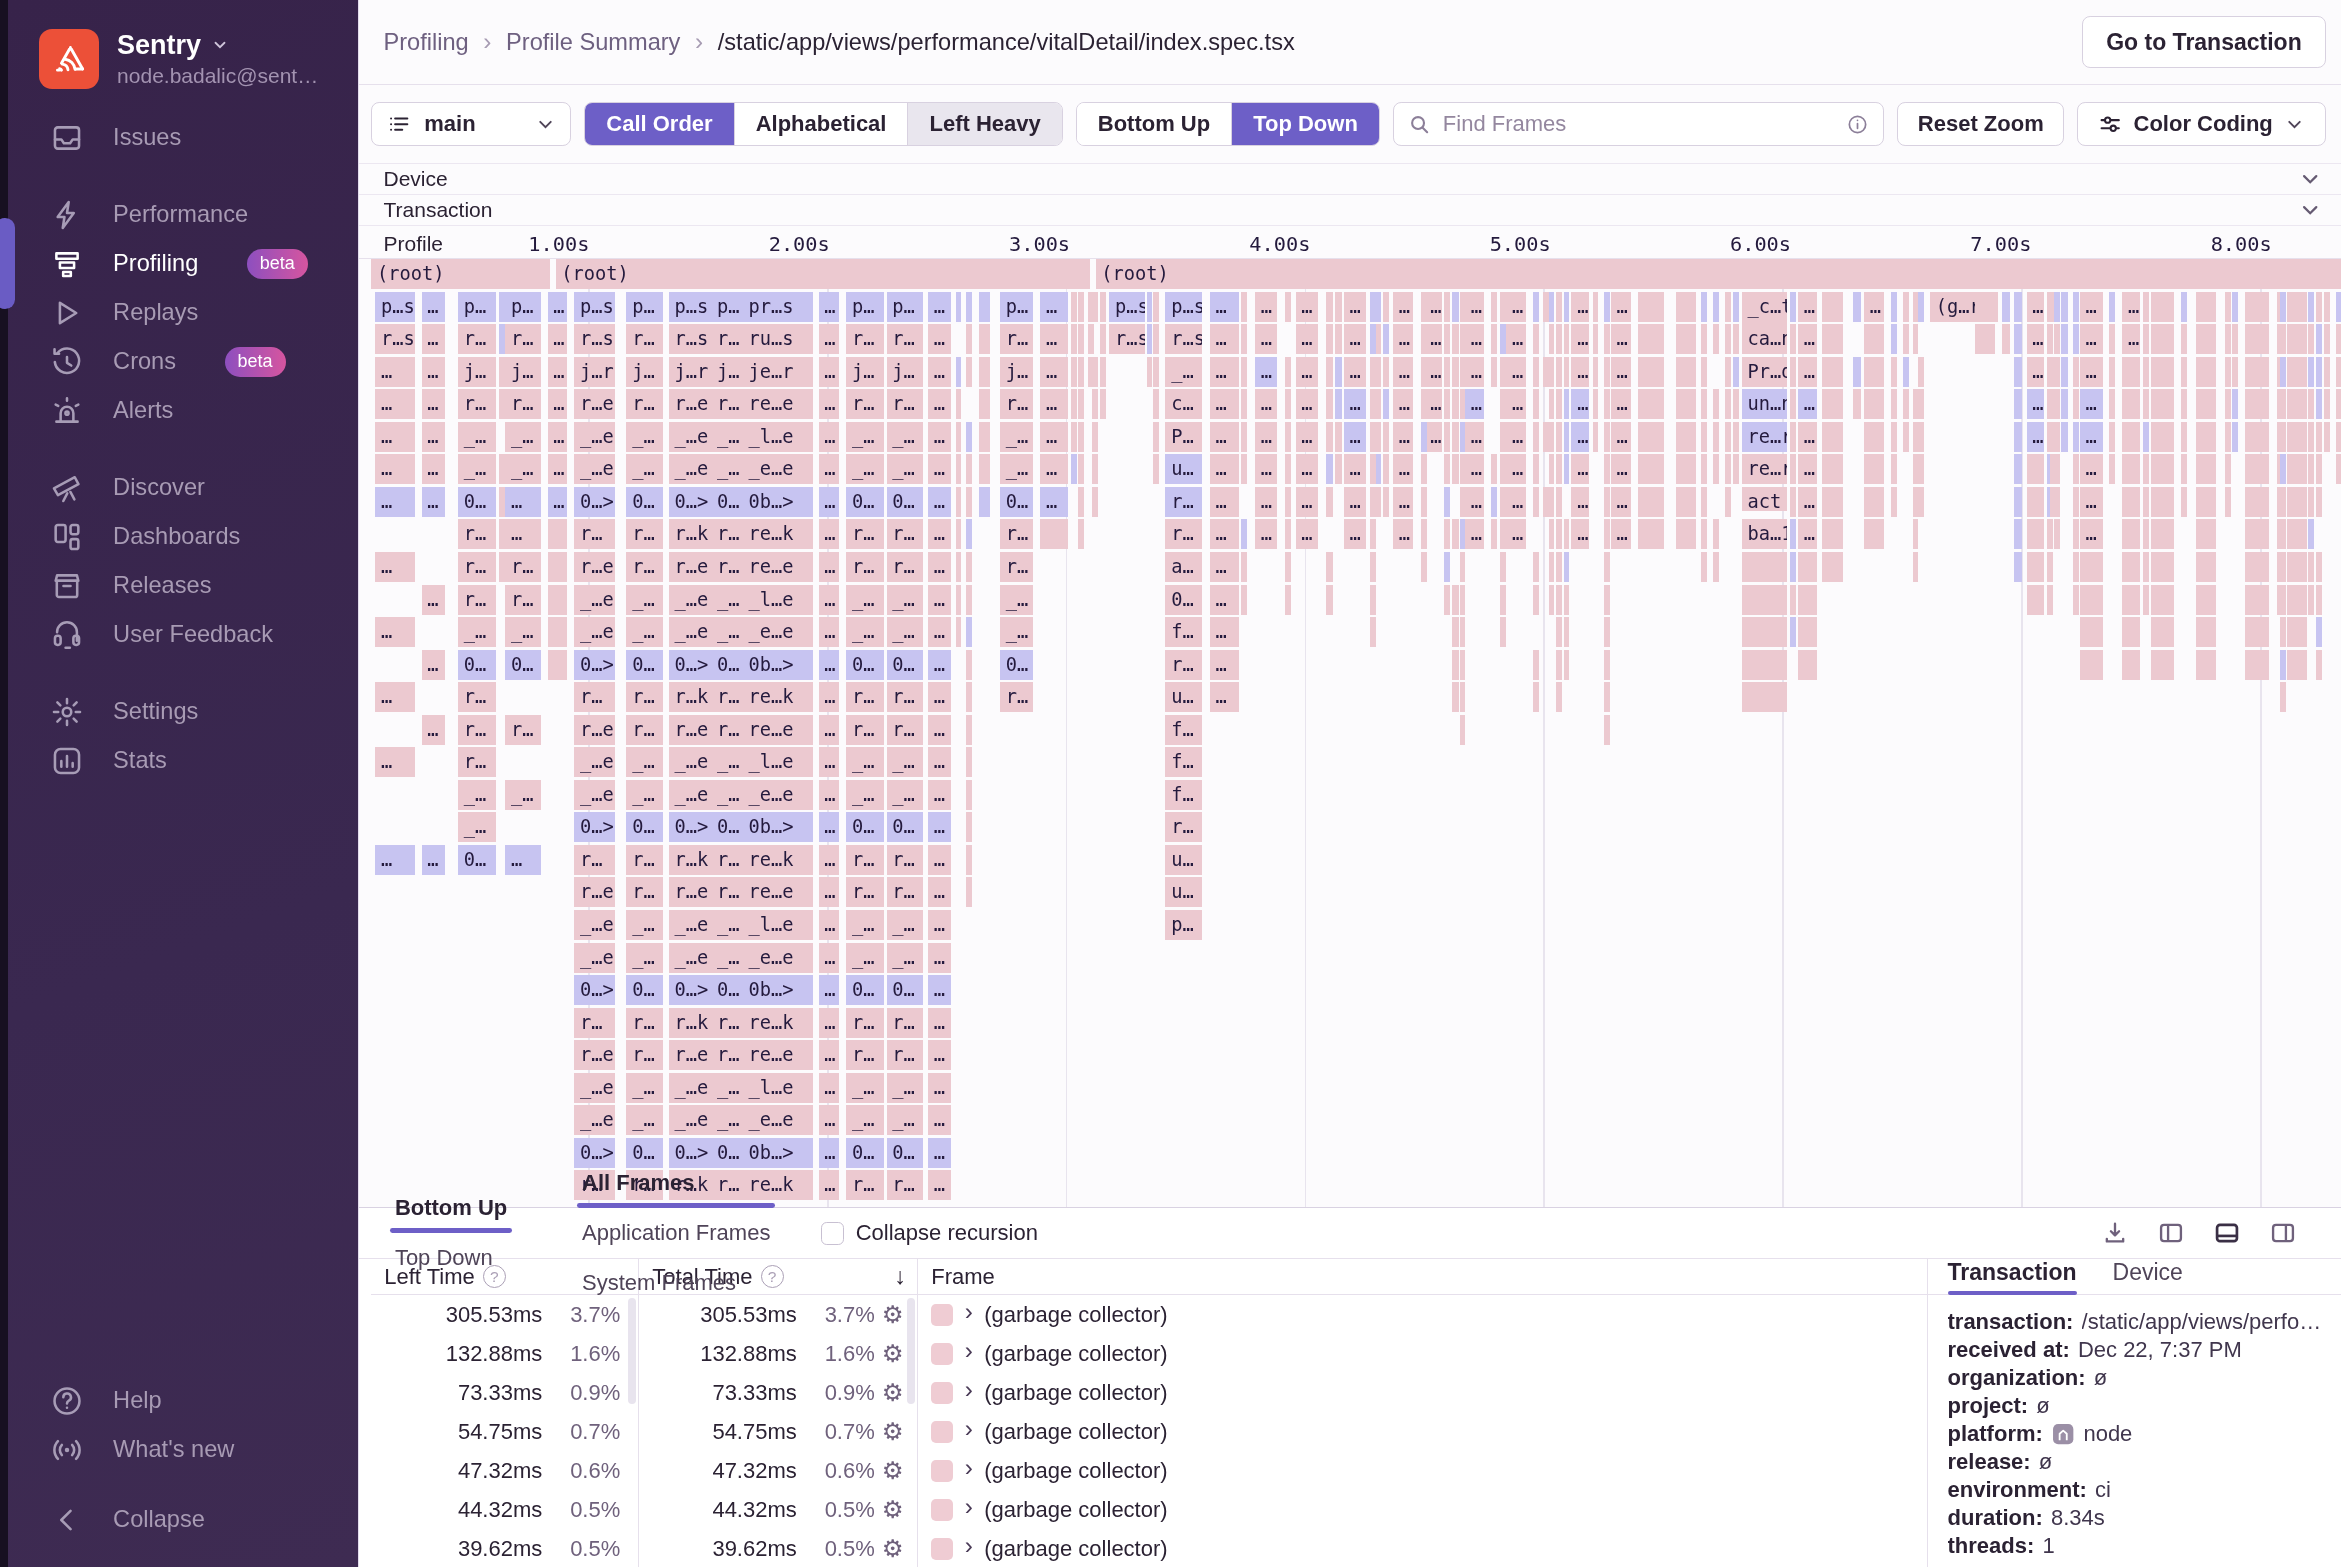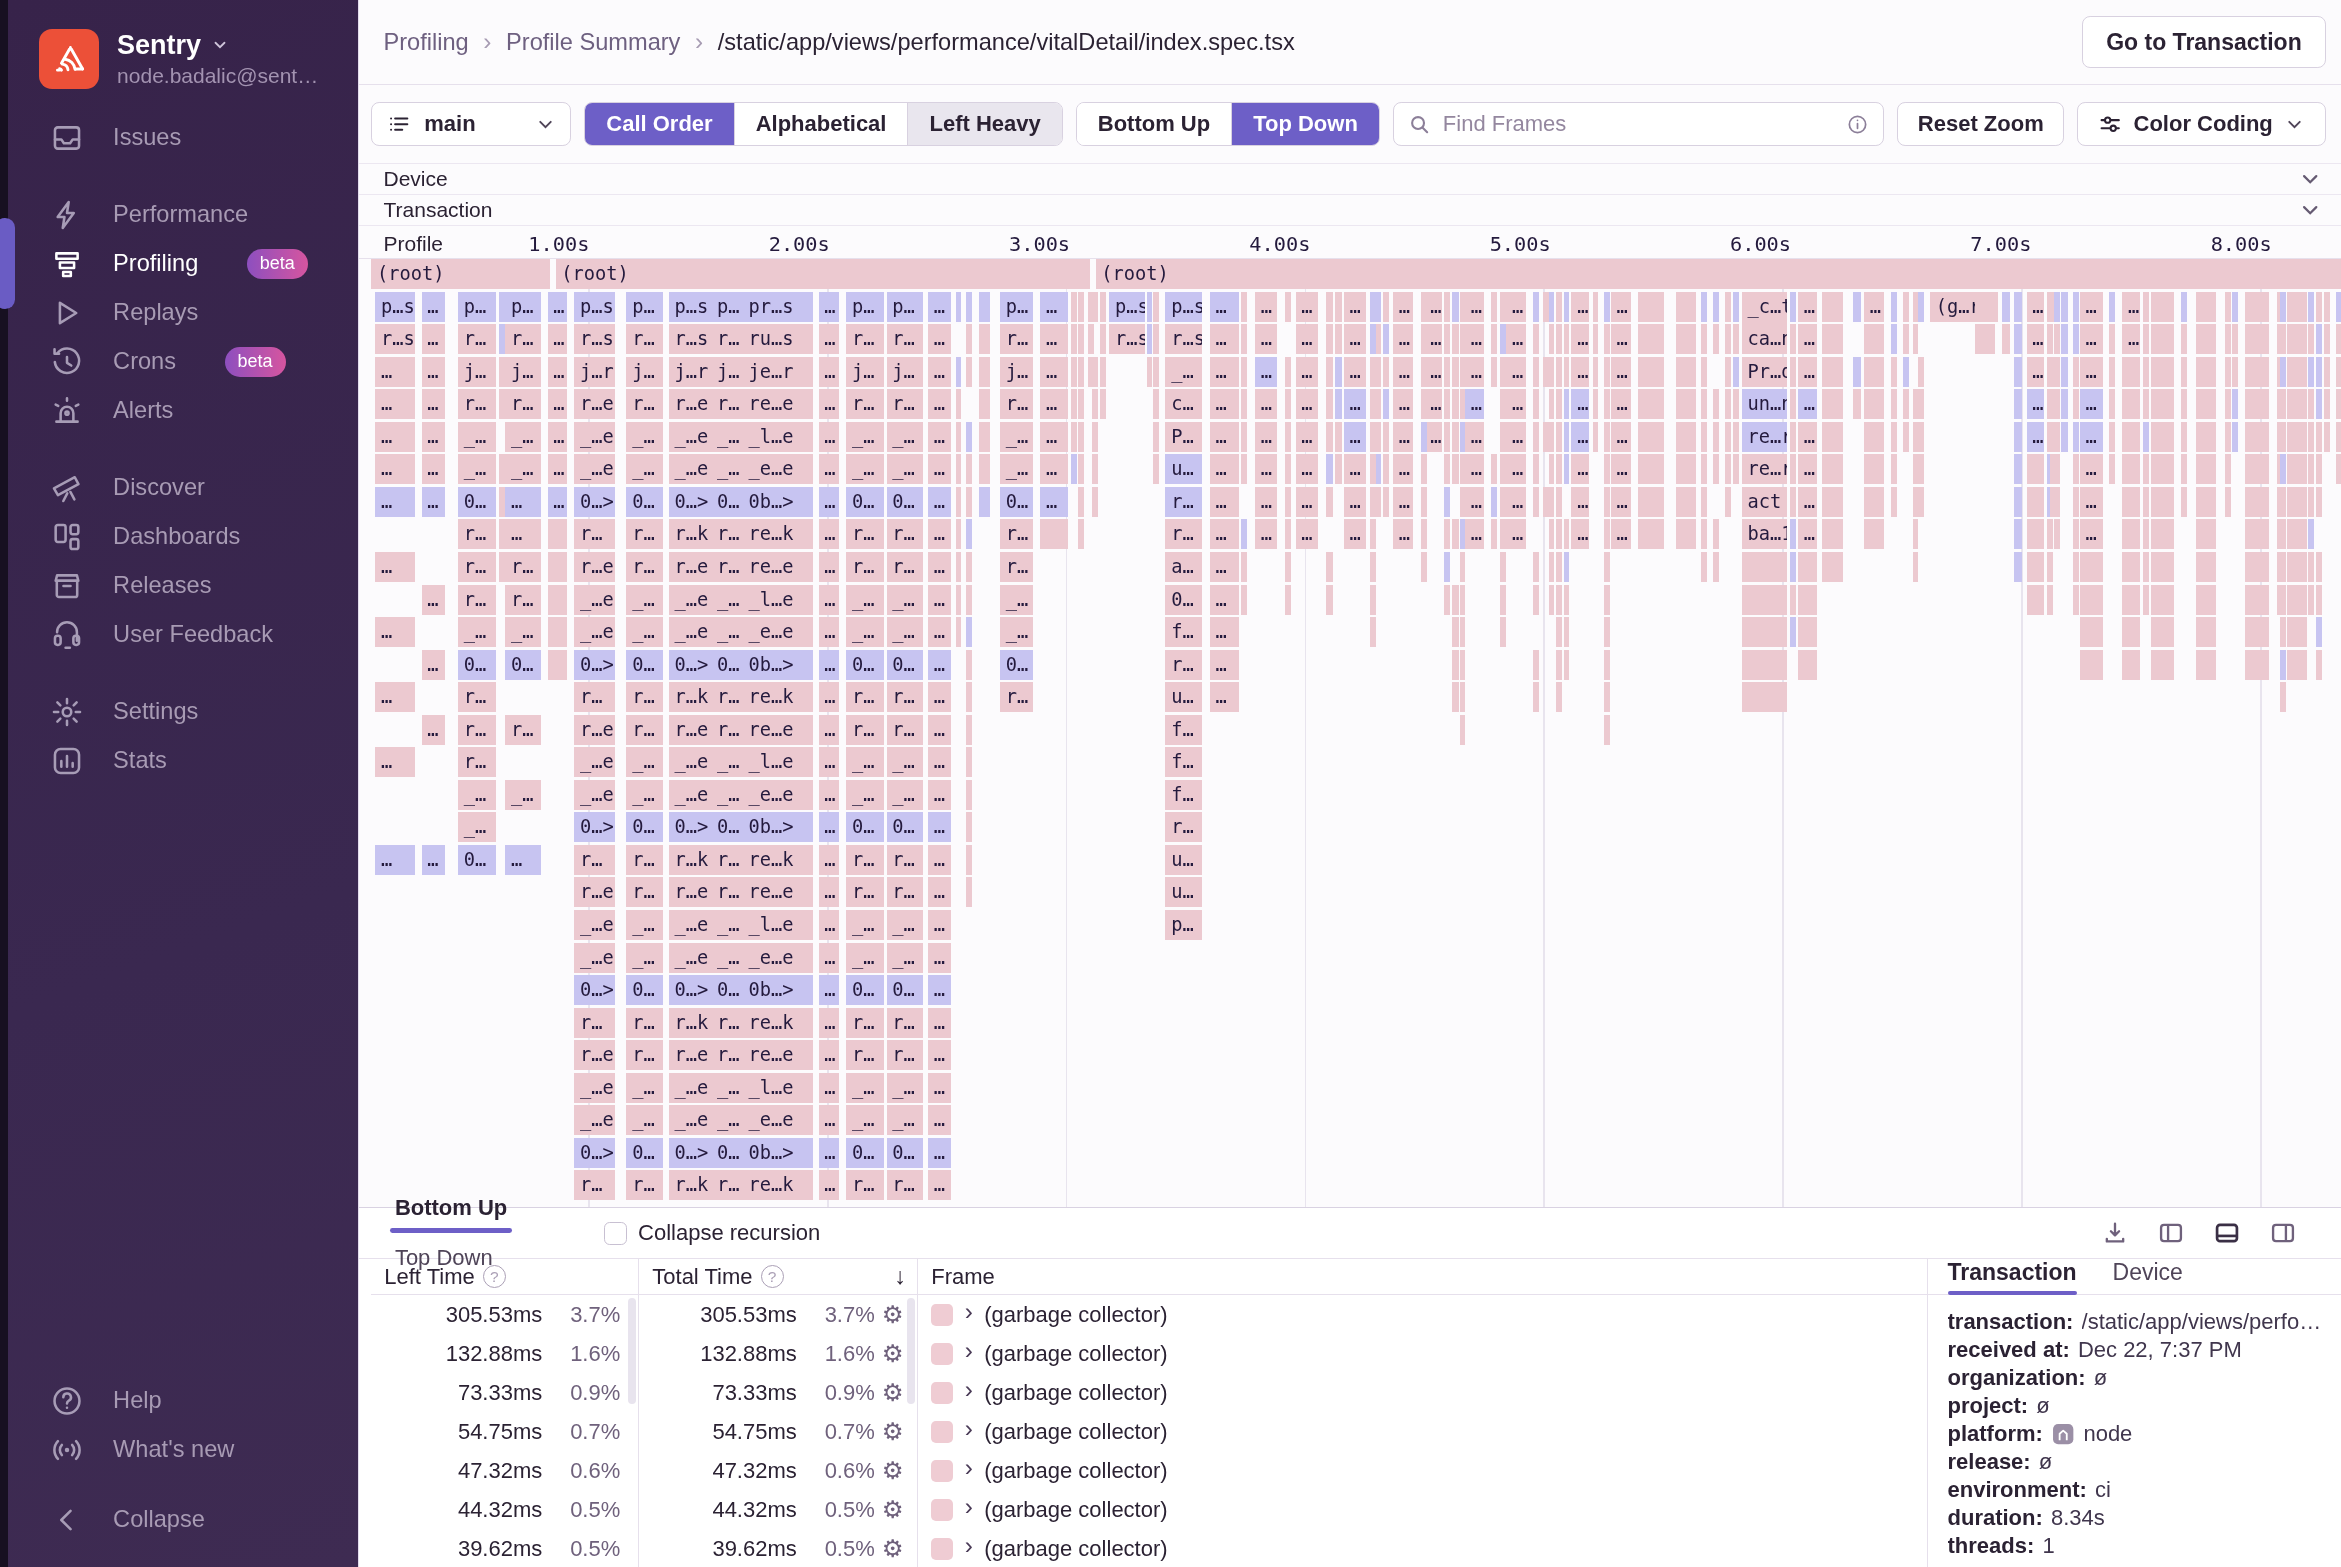--- a/index.html
+++ b/index.html
@@ -847,21 +847,21 @@
         <div class="fcell p" style="left: 66.2%; width: 1%; top: 163px; height: 30px;"></div>
         <div class="fcell p" style="left: 66.2%; width: 1%; top: 195px; height: 30px;"></div>
         <div class="fcell p" style="left: 66.2%; width: 1%; top: 228px; height: 30px;"></div>
         <div class="fcell p" style="left: 66.2%; width: 1%; top: 260px; height: 30px;"></div>
         <div class="fcell p" style="left: 69.55%; width: 2.3%; top: 33px; height: 34px;">_c…t</div>
         <div class="fcell p" style="left: 69.55%; width: 2.3%; top: 65px; height: 30px;">ca…n</div>
         <div class="fcell p" style="left: 69.55%; width: 2.3%; top: 98px; height: 30px;">Pr…d</div>
         <div class="fcell v" style="left: 69.55%; width: 2.3%; top: 130px; height: 30px;">un…n</div>
         <div class="fcell v" style="left: 69.55%; width: 2.3%; top: 163px; height: 30px;">re…r</div>
         <div class="fcell p" style="left: 69.55%; width: 2.3%; top: 195px; height: 30px;">re…r</div>
-        <div class="fcell p" style="left: 69.55%; width: 2.3%; top: 228px; height: 30px;">act</div>
+        <div class="fcell p" style="left: 69.55%; width: 2.3%; top: 228px; height: 24px;">act</div>
         <div class="fcell p" style="left: 69.55%; width: 2.3%; top: 260px; height: 30px;">ba…1</div>
         <div class="fcell p" style="left: 69.55%; width: 2.3%; top: 293px; height: 30px;"></div>
         <div class="fcell p" style="left: 69.55%; width: 2.3%; top: 326px; height: 30px;"></div>
         <div class="fcell p" style="left: 69.55%; width: 2.3%; top: 358px; height: 30px;"></div>
         <div class="fcell p" style="left: 69.55%; width: 2.3%; top: 391px; height: 30px;"></div>
         <div class="fcell p" style="left: 69.55%; width: 2.3%; top: 423px; height: 30px;"></div>
         <div class="fcell p" style="left: 72.4%; width: 0.95%; top: 33px; height: 30px;">…</div>
         <div class="fcell p" style="left: 72.4%; width: 0.95%; top: 65px; height: 30px;">…</div>
         <div class="fcell p" style="left: 72.4%; width: 0.95%; top: 98px; height: 30px;">…</div>
         <div class="fcell v" style="left: 72.4%; width: 0.95%; top: 130px; height: 30px;">…</div>
@@ -1445,20 +1445,25 @@
         <div class="fcell p" style="left: 99.7085%; width: 0.22314%; top: 195px; height: 30px;"></div>
       </div>
 
     <div class="bottom">
       <div class="btabs">
         <span id="view-tabs">
             <span class="btab active">Bottom Up</span>
             <span class="btab">Top Down</span>
           </span>
         <span class="btab-gap"></span>
+        <span id="filter-tabs">
+            <span class="btab active">All Frames</span>
+            <span class="btab">Application Frames</span>
+            <span class="btab">System Frames</span>
+          </span>
         <label class="chk-row">
           <span class="chk"></span>
           <span>Collapse recursion</span>
         </label>
         <span class="btab-icons">
           <svg width="28" height="28" viewBox="0 0 24 24" fill="none" stroke="#6f617c" stroke-width="2" stroke-linecap="round" stroke-linejoin="round">
               <path d="M12 4v9M8.5 10.5 12 14l3.5-3.5M5 17v2.2h14V17"></path>
             </svg>
           <svg width="28" height="28" viewBox="0 0 24 24" fill="none" stroke="#6f617c" stroke-width="2">
               <rect x="3.5" y="5" width="17" height="14" rx="2.5"></rect>

